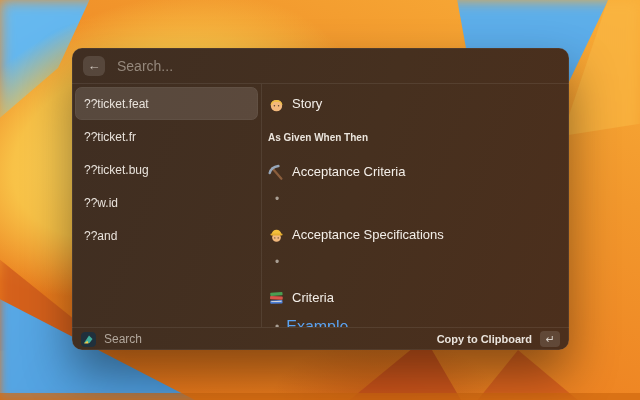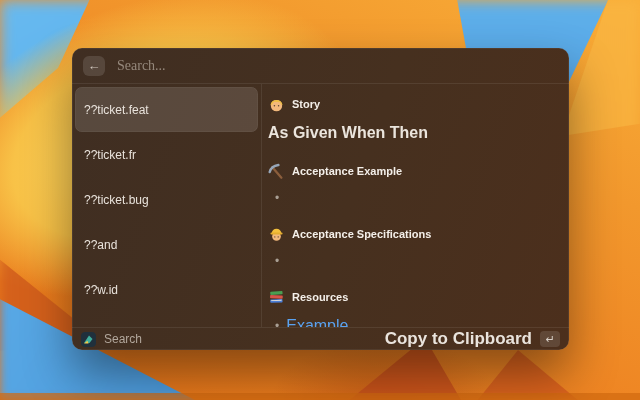--- a/index.html
+++ b/index.html
@@ -37,48 +37,48 @@
     box-shadow:0 24px 48px rgba(0,0,0,.42), inset 0 0 0 0.5px rgba(255,255,255,.12);
     display:flex; flex-direction:column; overflow:hidden; }
 
   .search-bar { flex:0 0 36px; display:flex; align-items:center; gap:12px;
     padding:0 11px; border-bottom:1px solid rgba(255,255,255,.08); }
   .back-btn { width:22px; height:20px; flex:0 0 22px; border:none; border-radius:6px;
     background:rgba(255,255,255,.12); color:#cfc6bd; font-size:13px; line-height:20px;
     display:flex; align-items:center; justify-content:center; cursor:pointer;
     font-family:"Liberation Sans",sans-serif; }
   .search-input { flex:1; background:transparent; border:none; outline:none;
-    color:#ece6df; font-size:14px; font-family:Liberation Serif, serif; }
+    color:#ece6df; font-size:14px; font-family:Liberation Sans, sans-serif; }
   .search-input::placeholder { color:#95887c; }
 
   .content { flex:1; display:flex; min-height:0; }
   .sidebar { width:190px; flex:0 0 190px; padding:3px 3px 0 3px;
     border-right:1px solid rgba(255,255,255,.08); }
-  .side-item { height:45px; display:flex; align-items:center; padding:0 9px;
+  .side-item { height:33px; display:flex; align-items:center; padding:0 9px;
     border-radius:7px; font-size:12px; color:#e9e3dc; cursor:pointer; }
   .side-item.selected { background:rgba(255,255,255,.13);
     box-shadow:inset 0 0 0 0.5px rgba(255,255,255,.08); }
 
   .detail { flex:1; padding:9px 12px 0 6px; overflow:hidden; }
   .section + .section { margin-top:18px; }
   .section-heading { display:flex; align-items:center; gap:7px; }
-  .section-heading h2 { font-size:11px; font-weight:bold; color:#f4efe9; line-height:22px; }
+  .section-heading h2 { font-size:13px; font-weight:normal; color:#f4efe9; line-height:22px; }
   .emoji { width:17px; height:17px; flex:0 0 17px; display:inline-flex; }
-  .story-body { margin-top:9px; font-size:16px; font-weight:bold; color:#ebe5dd; }
+  .story-body { margin-top:17px; font-size:10px; font-weight:bold; color:#ebe5dd; }
   .bullet-row { margin-top:9px; display:flex; align-items:center; gap:7px; padding-left:7px;
     font-size:12px; color:#e4ddd5; min-height:14px; }
   .bullet-dot { color:#a99f94; font-size:12px; }
   .link { color:#5aa2f0; text-decoration:underline; cursor:pointer; font-size:16px; }
 
   .status-bar { flex:0 0 23px; display:flex; align-items:center; gap:8px;
     padding:0 9px; border-top:1px solid rgba(255,255,255,.08); }
   .ext-icon { width:15px; height:15px; border-radius:4px; overflow:hidden; flex:0 0 15px; }
   .status-left-label { font-size:12px; color:#b2a79c; }
   .status-spacer { flex:1; }
-  .copy-label { font-size:17px; font-weight:bold; color:#eae4dd; cursor:pointer; }
+  .copy-label { font-size:11px; font-weight:bold; color:#eae4dd; cursor:pointer; }
   .return-key { width:20px; height:16px; border-radius:4px; background:rgba(255,255,255,.12);
     color:#d8d0c8; font-size:11px; display:flex; align-items:center; justify-content:center; }
 </style>
 </head>
 <body>
 
 <div class="wallpaper">
   <div class="wp wp-sky-tl"></div>
   <div class="wp wp-dune-yellow"></div>
   <div class="wp wp-sky-tr"></div>
@@ -104,24 +104,24 @@
         <div class="side-item selected">
             <span>??ticket.feat</span>
           </div>
         <div class="side-item">
             <span>??ticket.fr</span>
           </div>
         <div class="side-item">
             <span>??ticket.bug</span>
           </div>
         <div class="side-item">
+            <span>??w.id</span>
+          </div>
+        <div class="side-item">
             <span>??and</span>
-          </div>
-        <div class="side-item">
-            <span>??w.id</span>
           </div>
       </div>
 
       <div class="detail">
 
         <div class="section">
           <div class="section-heading">
             <span class="emoji">
               <svg viewBox="0 0 18 18" width="17" height="17">
                 <circle cx="9" cy="10.2" r="6" fill="#f2b87c"></circle>
@@ -136,21 +136,21 @@
         </div>
 
         <div class="section">
           <div class="section-heading">
             <span class="emoji">
               <svg viewBox="0 0 18 18" width="17" height="17">
                 <line x1="4.6" y1="4.4" x2="14.2" y2="15.6" stroke="#8b5e3c" stroke-width="2.4" stroke-linecap="round"></line>
                 <path d="M1.8 9.6 Q3.4 3.4 11 2.2" stroke="#97a6b8" stroke-width="2.6" fill="none" stroke-linecap="round"></path>
               </svg>
             </span>
-            <h2>Acceptance Example</h2>
+            <h2>Acceptance Criteria</h2>
           </div>
           <div class="bullet-row">
             <span class="bullet-dot">•</span>
             <span></span>
           </div>
         </div>
 
         <div class="section">
           <div class="section-heading">
             <span class="emoji">
@@ -173,21 +173,21 @@
         <div class="section">
           <div class="section-heading">
             <span class="emoji">
               <svg viewBox="0 0 18 18" width="17" height="17">
                 <rect x="2.4" y="2.6" width="13" height="3.4" rx="0.8" fill="#4a9e52" transform="rotate(-4 9 4.3)"></rect>
                 <rect x="2.2" y="6.6" width="13.4" height="3.4" rx="0.8" fill="#d6544a" transform="rotate(2 9 8.3)"></rect>
                 <rect x="2.4" y="10.8" width="13" height="3.6" rx="0.8" fill="#4a7dd6" transform="rotate(-2 9 12.6)"></rect>
                 <rect x="3.4" y="11.6" width="11" height="0.9" fill="#e8e3da" transform="rotate(-2 9 12.6)"></rect>
               </svg>
             </span>
-            <h2>Resources</h2>
+            <h2>Criteria</h2>
           </div>
           <div class="bullet-row">
             <span class="bullet-dot">•</span>
             <a class="link">Example</a>
           </div>
         </div>
 
       </div>
     </div>
 

